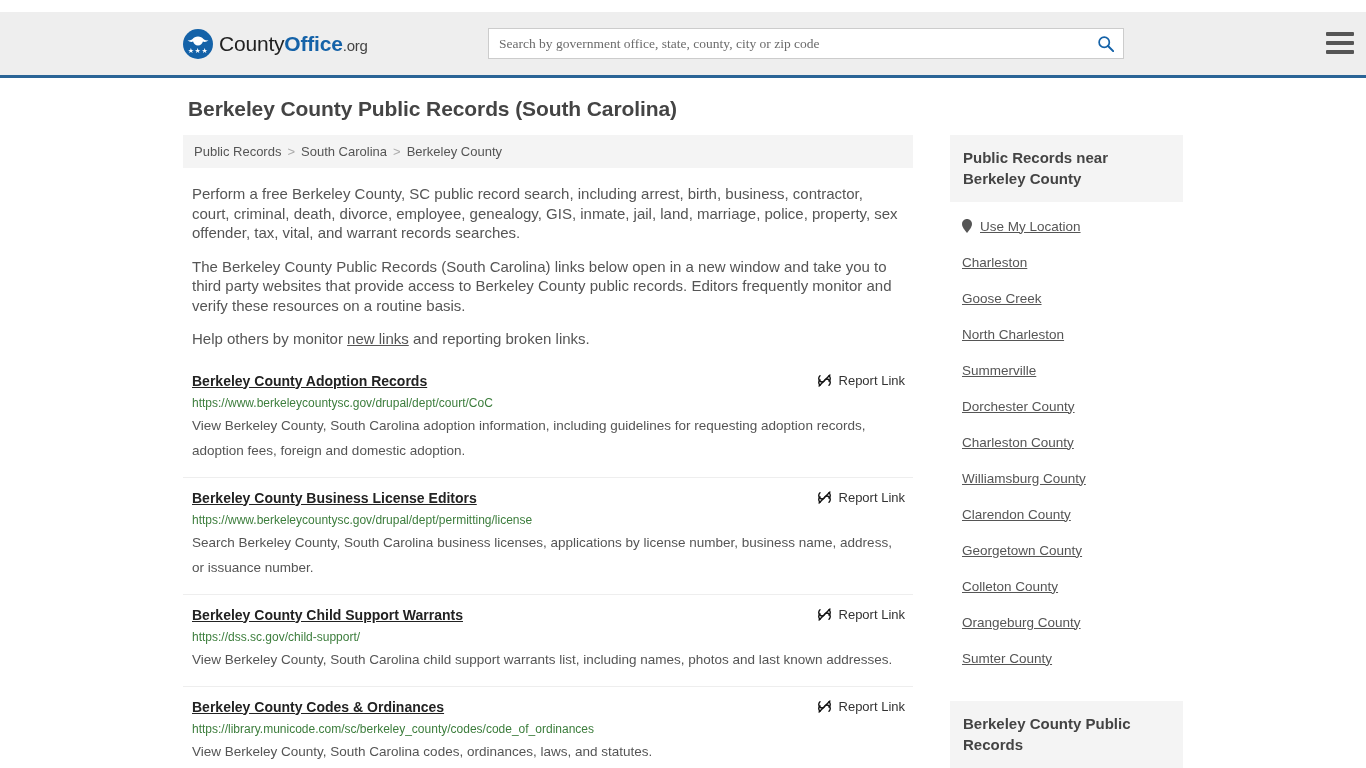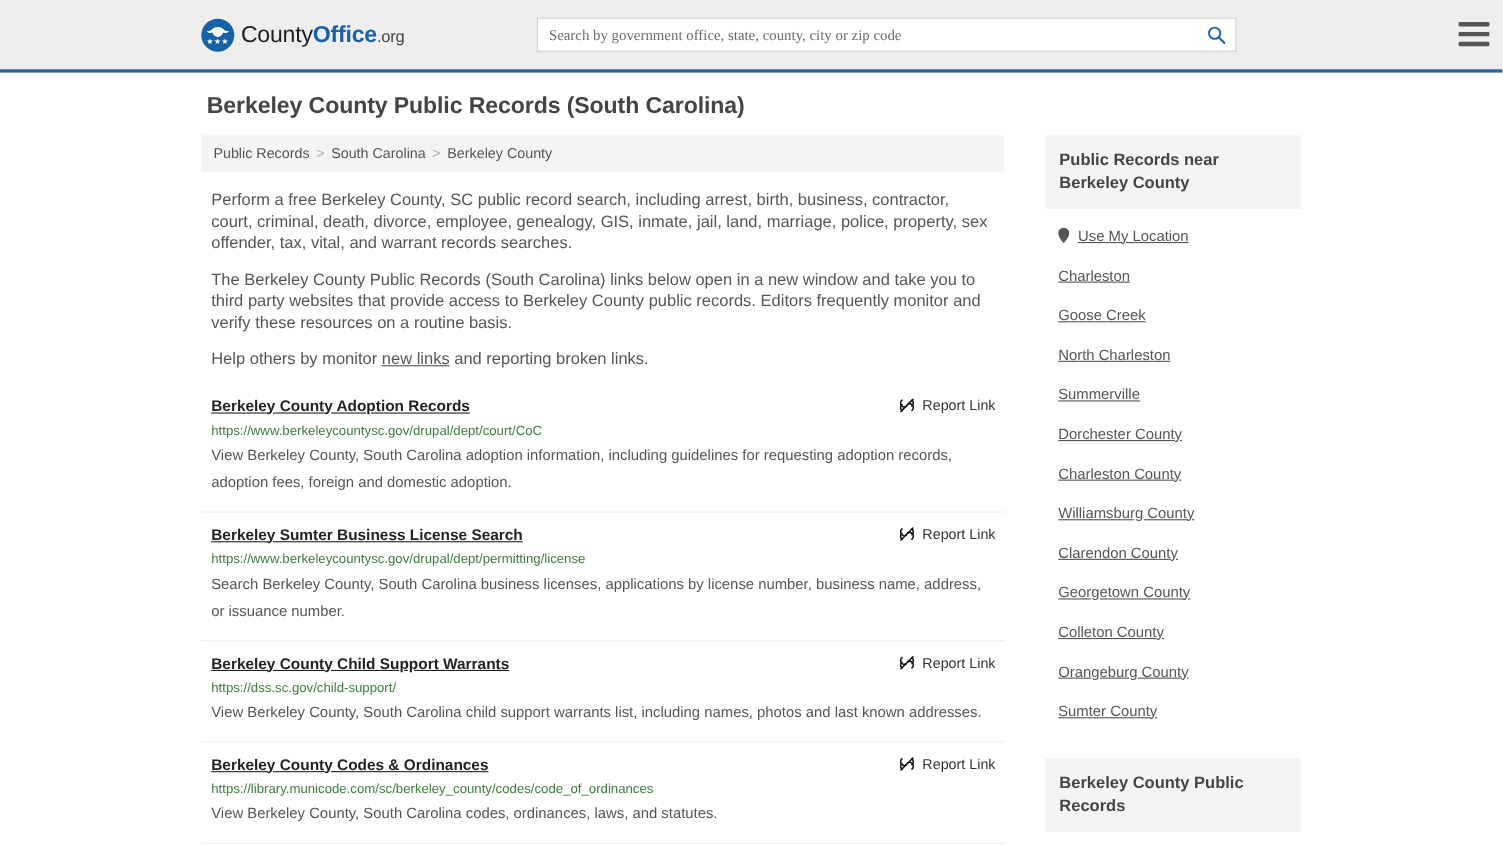--- a/index.html
+++ b/index.html
@@ -15,21 +15,21 @@
 
   
   .site-header {
     height: 66px;
     background: #eeeeee;
     border-bottom: 3px solid #2a6496;
     position: relative;
   }
   .header-inner {
     width: 1000px;
-    margin: 0 auto;
+    margin: 12px auto;
     height: 63px;
     display: flex;
     align-items: center;
     position: relative;
   }
   .brand {
     display: flex;
     align-items: center;
     text-decoration: none;
     margin-left: 0px;
@@ -317,21 +317,21 @@
               </svg>
               <span>Report Link</span>
             </a>
           </div>
           <div class="result-url">https://www.berkeleycountysc.gov/drupal/dept/court/CoC</div>
           <div class="result-desc">View Berkeley County, South Carolina adoption information, including guidelines for requesting adoption records, adoption fees, foreign and domestic adoption.</div>
         </div>
 
         <div class="result">
           <div class="result-head">
-            <a class="result-title" href="#">Berkeley Sumter Business License Search</a>
+            <a class="result-title" href="#">Berkeley County Business License Editors</a>
             <a class="report-link" href="#">
               <svg class="unlink-icon" width="15" height="15" viewBox="0 0 16 16">
                 <path d="M3.2 3.0 C1.4 4.5 1.4 7.2 3.2 8.7 C4.4 9.7 6.1 9.8 7.4 9.0" fill="none" stroke="#111" stroke-width="1.5" stroke-linecap="round"></path>
                 <path d="M12.8 13.0 C14.6 11.5 14.6 8.8 12.8 7.3 C11.6 6.3 9.9 6.2 8.6 7.0" fill="none" stroke="#111" stroke-width="1.5" stroke-linecap="round"></path>
                 <path d="M3.2 13.0 C1.4 11.5 1.4 8.8 3.2 7.3" fill="none" stroke="#111" stroke-width="1.5" stroke-linecap="round"></path>
                 <path d="M12.8 3.0 C14.6 4.5 14.6 7.2 12.8 8.7" fill="none" stroke="#111" stroke-width="1.5" stroke-linecap="round"></path>
                 <line x1="2.2" y1="13.8" x2="13.8" y2="2.2" stroke="#111" stroke-width="1.5" stroke-linecap="round"></line>
               </svg>
               <span>Report Link</span>
             </a>

